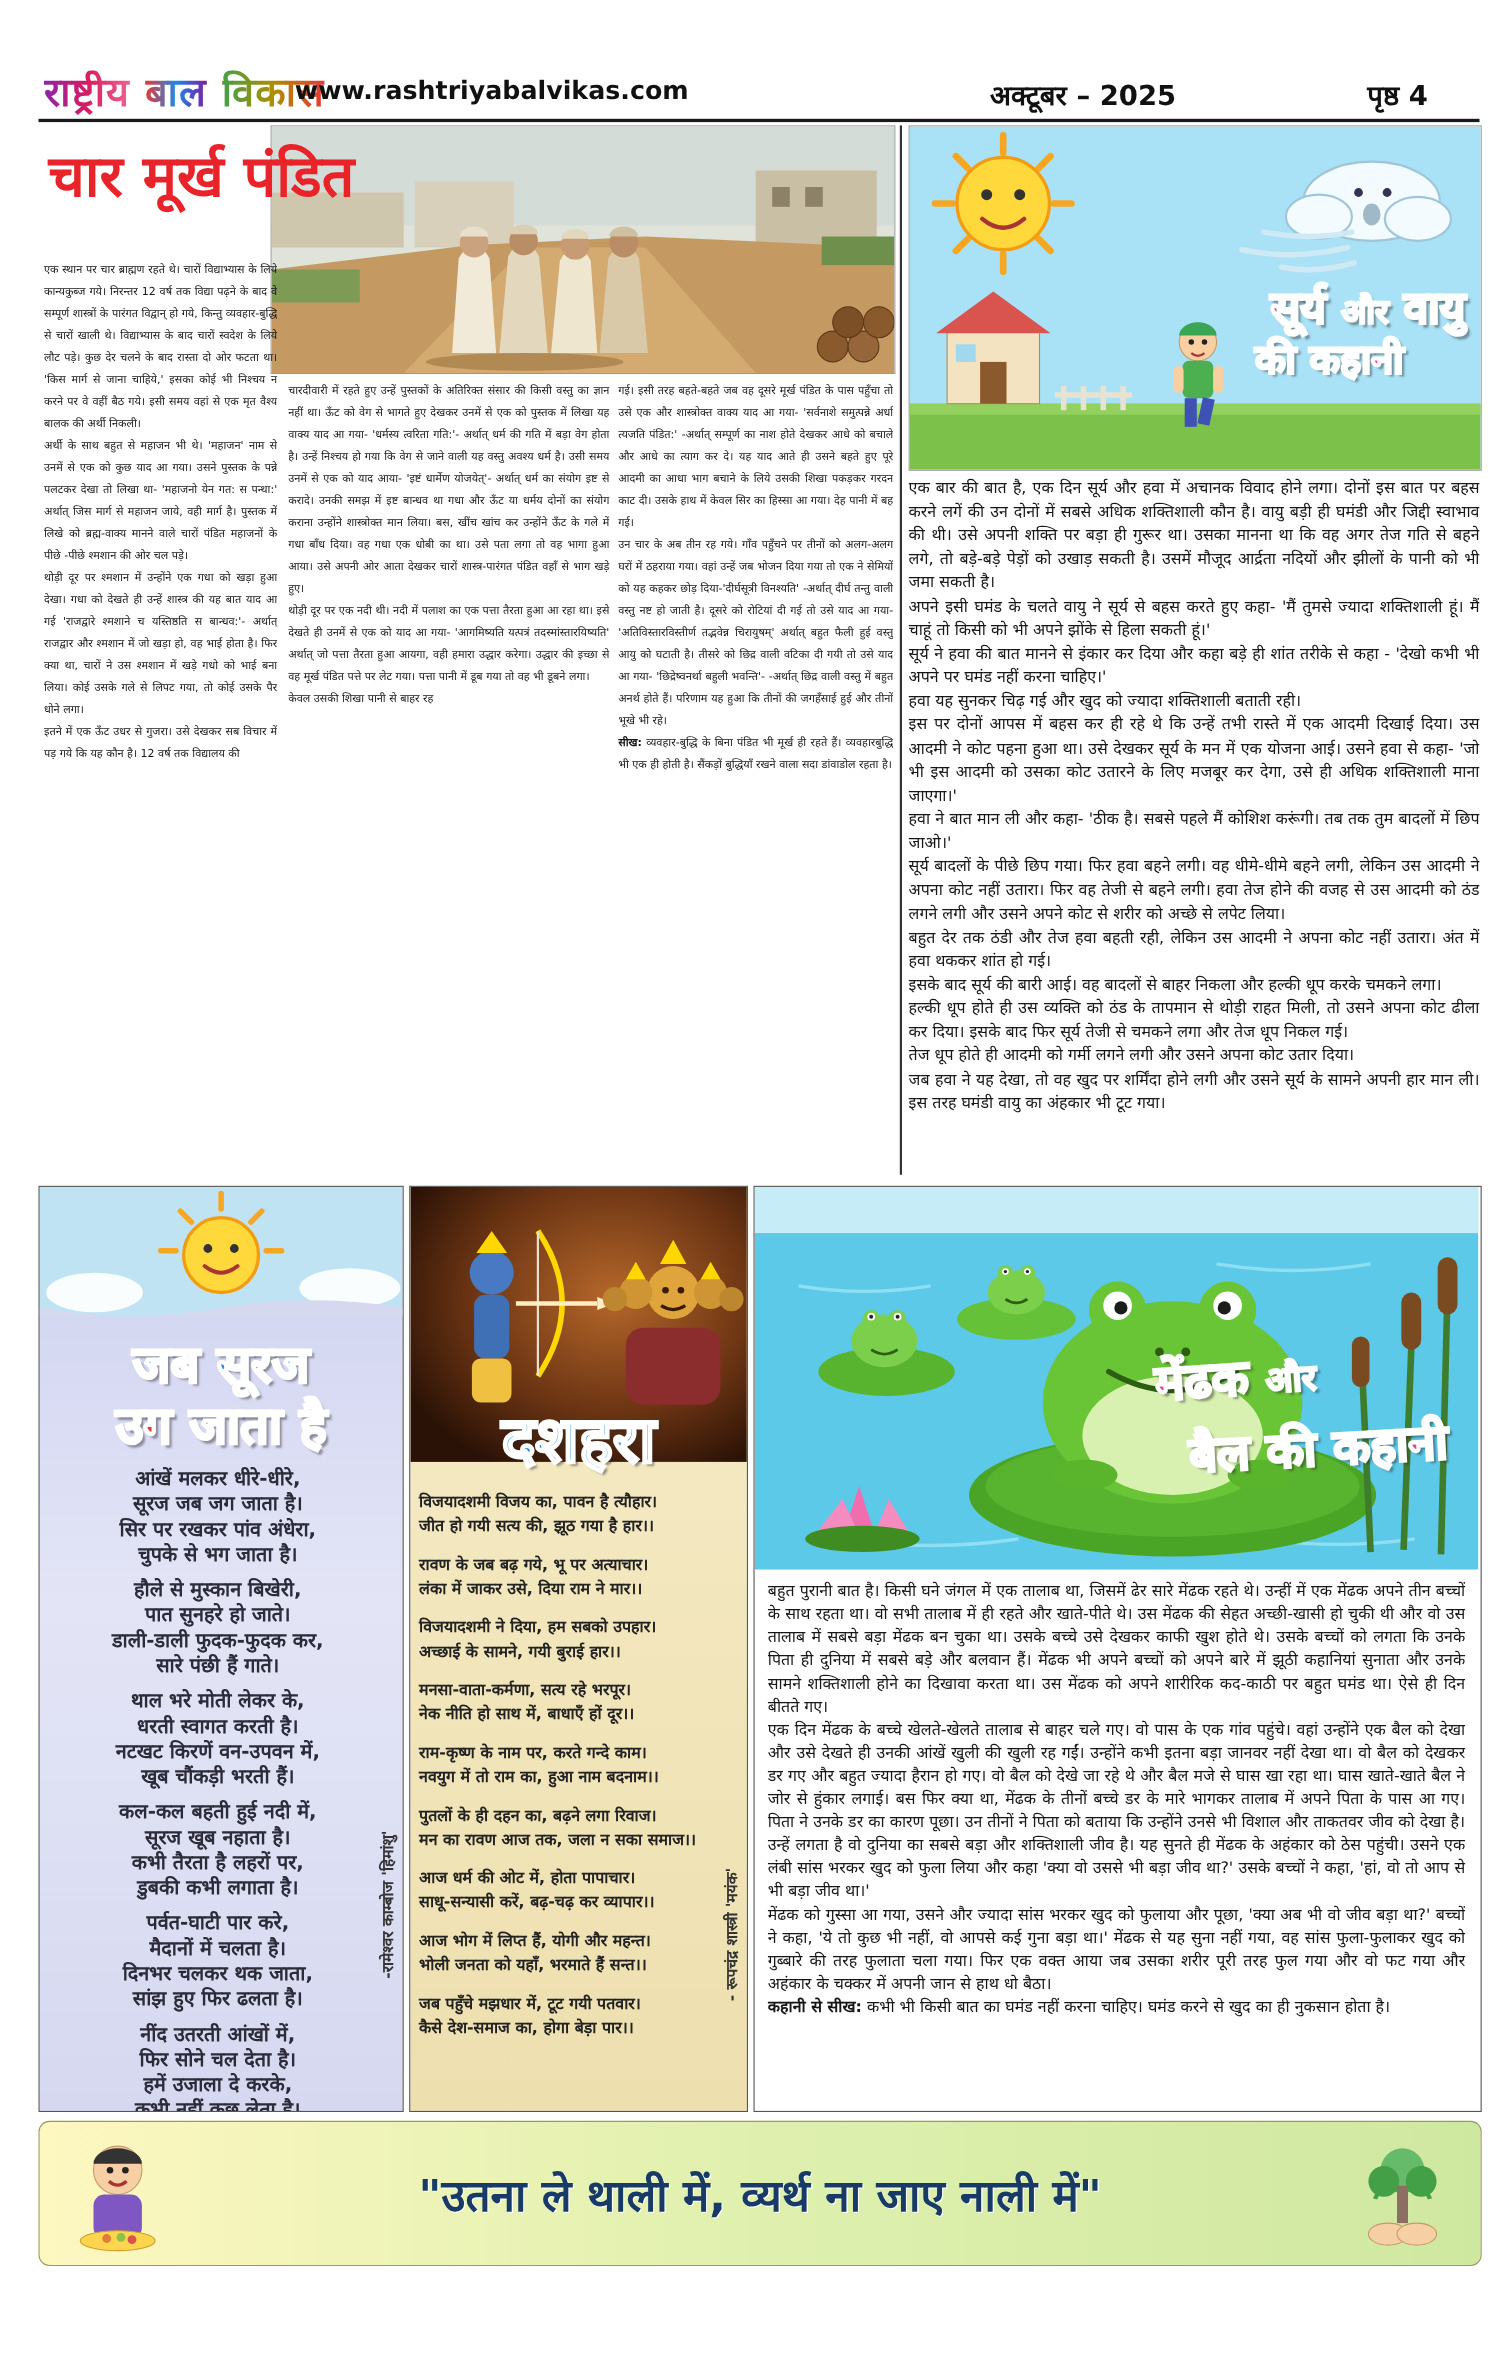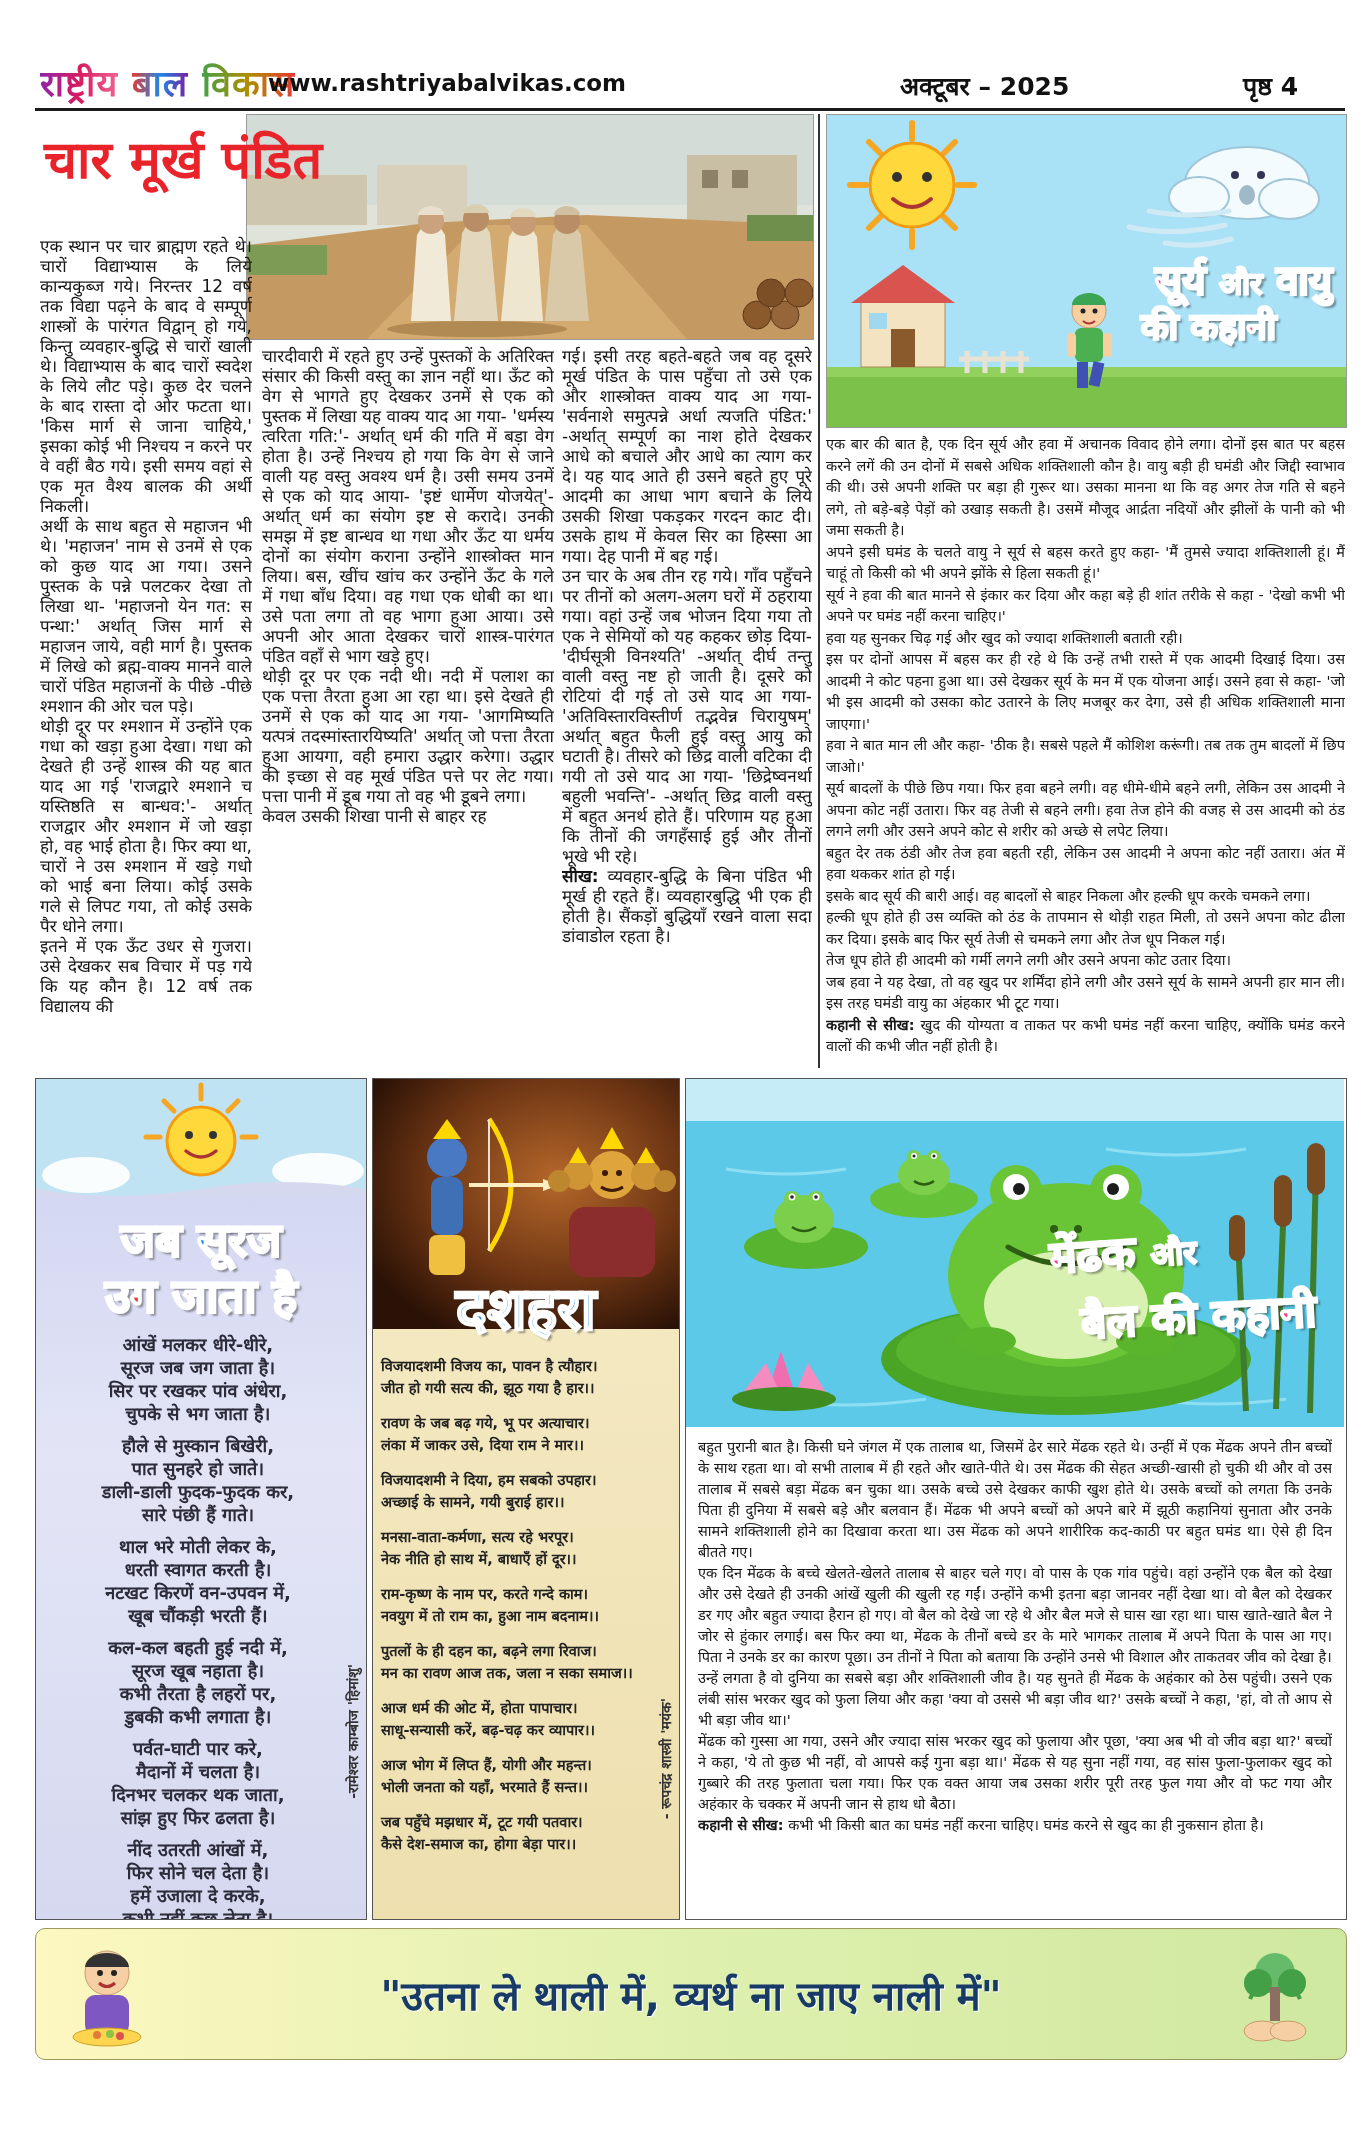--- a/index.html
+++ b/index.html
@@ -9,21 +9,21 @@
   
   .logo{font-size:36px;font-weight:bold;letter-spacing:1px;}
   .logo span{background-clip:text;-webkit-background-clip:text;color:transparent;}
   .logo .w1{background-image:linear-gradient(90deg,#8e24aa,#d81b60,#f06292);}
   .logo .w2{background-image:linear-gradient(90deg,#e53935,#1e88e5,#7b1fa2);}
   .logo .w3{background-image:linear-gradient(90deg,#43a047,#b08d00,#e53935);}
   .hdr-txt{font-weight:bold;color:#111;}
   .rule{background:#1a1a1a;}
   
   .headline1{font-size:52px;font-weight:bold;color:#e8232a;white-space:nowrap;z-index:3;}
-  .col{font-size:17px;line-height:20px;text-align:justify;overflow:hidden;}
+  .col{font-size:10px;line-height:20px;text-align:justify;overflow:hidden;}
   .col p{margin:0;}
   .story-text{font-size:14.5px;line-height:21.5px;text-align:justify;overflow:hidden;}
   .story-text p{margin:0;}
   .vdiv{background:#333;width:2px;}
   
   .bubble{font-weight:bold;-webkit-text-stroke:2.5px #fff;text-shadow:3px 3px 2px rgba(40,40,40,.45);white-space:nowrap;}
   .pink{color:#ef3e97;}
   .yellow{color:#ffc107;-webkit-text-stroke:2px #fff;}
   .blue{color:#1e88e5;}
   .red{color:#e53935;}
@@ -190,21 +190,20 @@
     <p>सूर्य ने हवा की बात मानने से इंकार कर दिया और कहा बड़े ही शांत तरीके से कहा - 'देखो कभी भी अपने पर घमंड नहीं करना चाहिए।'</p>
     <p>हवा यह सुनकर चिढ़ गई और खुद को ज्यादा शक्तिशाली बताती रही।</p>
     <p>इस पर दोनों आपस में बहस कर ही रहे थे कि उन्हें तभी रास्ते में एक आदमी दिखाई दिया। उस आदमी ने कोट पहना हुआ था। उसे देखकर सूर्य के मन में एक योजना आई। उसने हवा से कहा- 'जो भी इस आदमी को उसका कोट उतारने के लिए मजबूर कर देगा, उसे ही अधिक शक्तिशाली माना जाएगा।'</p>
     <p>हवा ने बात मान ली और कहा- 'ठीक है। सबसे पहले मैं कोशिश करूंगी। तब तक तुम बादलों में छिप जाओ।'</p>
     <p>सूर्य बादलों के पीछे छिप गया। फिर हवा बहने लगी। वह धीमे-धीमे बहने लगी, लेकिन उस आदमी ने अपना कोट नहीं उतारा। फिर वह तेजी से बहने लगी। हवा तेज होने की वजह से उस आदमी को ठंड लगने लगी और उसने अपने कोट से शरीर को अच्छे से लपेट लिया।</p>
     <p>बहुत देर तक ठंडी और तेज हवा बहती रही, लेकिन उस आदमी ने अपना कोट नहीं उतारा। अंत में हवा थककर शांत हो गई।</p>
     <p>इसके बाद सूर्य की बारी आई। वह बादलों से बाहर निकला और हल्की धूप करके चमकने लगा।</p>
     <p>हल्की धूप होते ही उस व्यक्ति को ठंड के तापमान से थोड़ी राहत मिली, तो उसने अपना कोट ढीला कर दिया। इसके बाद फिर सूर्य तेजी से चमकने लगा और तेज धूप निकल गई।</p>
     <p>तेज धूप होते ही आदमी को गर्मी लगने लगी और उसने अपना कोट उतार दिया।</p>
     <p>जब हवा ने यह देखा, तो वह खुद पर शर्मिंदा होने लगी और उसने सूर्य के सामने अपनी हार मान ली। इस तरह घमंडी वायु का अंहकार भी टूट गया।</p>
-    <p><b class="moral-label">कहानी से सीख:</b> <span>खुद की योग्यता व ताकत पर कभी घमंड नहीं करना चाहिए, क्योंकि घमंड करने वालों की कभी जीत नहीं होती है।</span></p>
   </div>
 
   <div class="abs panel panel-sun" style="left:35px;top:1078px;width:330px;height:840px;">
     <svg width="330" height="118" viewBox="0 0 330 118" style="position:absolute;left:0;top:0;">
       <rect width="330" height="118" fill="#bfe3f2"></rect>
       <g>
         <g stroke="#f5a623" stroke-width="5" stroke-linecap="round">
           <line x1="165" y1="6" x2="165" y2="20"></line>
             <line x1="110" y1="58" x2="124" y2="58"></line>
           <line x1="206" y1="58" x2="220" y2="58"></line>

